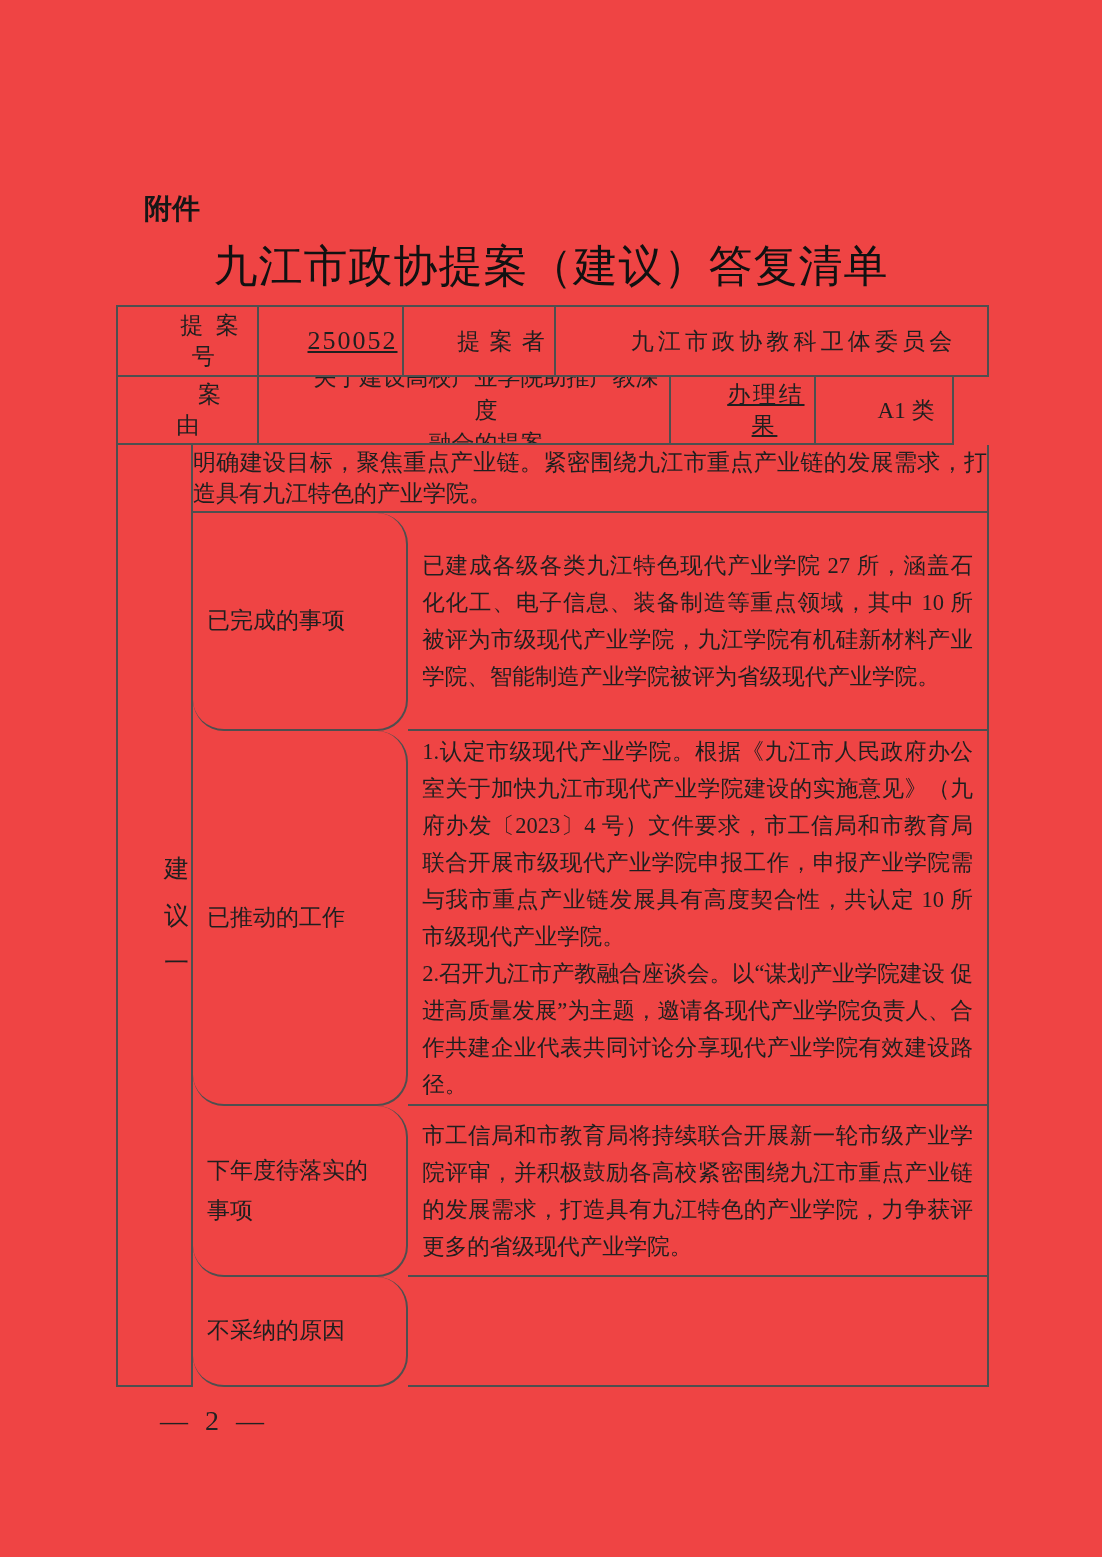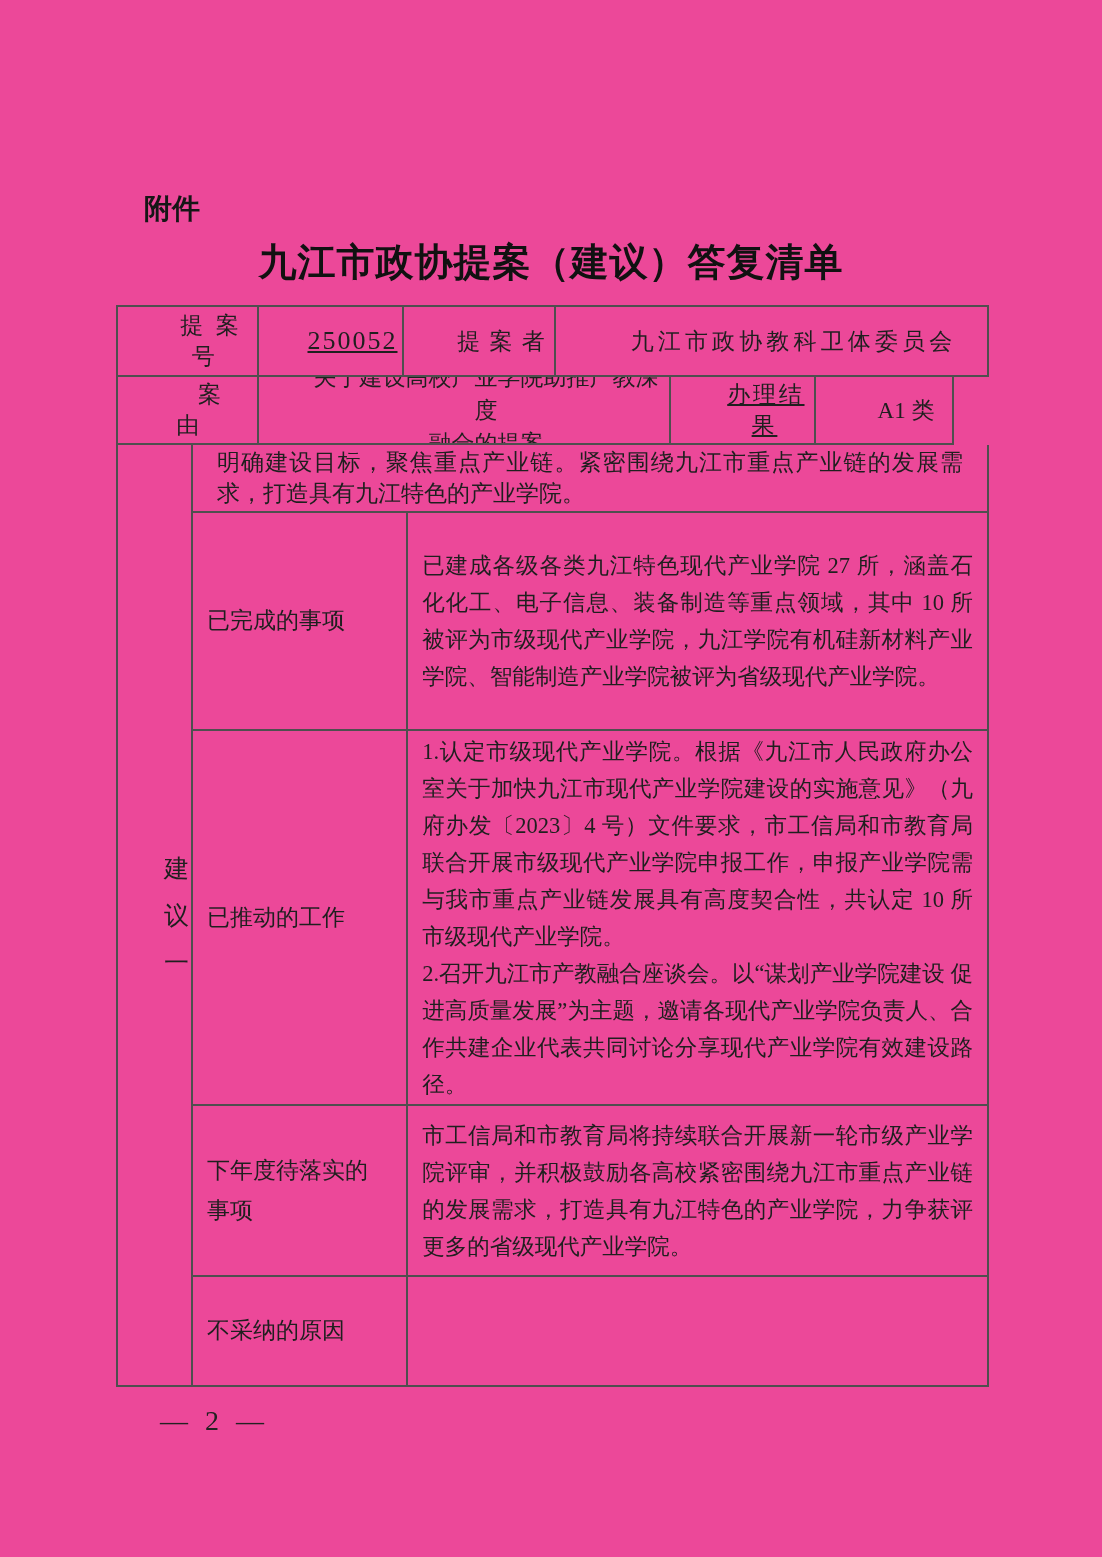--- a/index.html
+++ b/index.html
@@ -8,30 +8,30 @@
   }
   html,body{margin:0;padding:0;}
   body{
     width:1102px;height:1557px;
     background:#ffffff;
     font-family:"Liberation Serif","DejaVu Serif",serif;
     color:var(--ink);
     position:relative;
     -webkit-font-smoothing:antialiased;
   }
-  .page{position:absolute;inset:0;background:#ec4899;}
+  .page{position:absolute;inset:0;background:#ef4444;}
 
   .attachment{
     position:absolute;left:144px;top:190px;
     font-family:"Liberation Sans","DejaVu Sans",sans-serif;
     font-weight:700;font-size:28px;color:#161616;
   }
   .doc-title{
     position:absolute;left:0;top:237px;width:100%;
-    text-align:center;font-weight:700;font-size:38px;
+    text-align:center;font-weight:400;font-size:44px;
     letter-spacing:1px;color:#111;
   }
 
   .tbl{
     position:absolute;left:116px;top:305px;
     width:873px;height:1082px;
     box-sizing:border-box;
     border-top:2px solid var(--line);
     border-left:2px solid var(--line);
     font-size:23px;
@@ -71,25 +71,25 @@
   .sidecol > div{
     width:26px;font-size:25px;line-height:47px;
     text-align:center;word-break:break-all;
   }
   .bodyright{width:796px;display:flex;flex-direction:column;}
   .r3{height:68px;}
   .r4{height:218px;}
   .r5{height:375px;}
   .r6{height:171px;}
   .r7{height:110px;}
-  .w213{width:238px;}
+  .w213{width:238px;border-radius:31px;}
   .w583{width:658px;}
   .full{width:796px;}
 
-  .summary-cell{padding:0 24px;justify-content:flex-end;}
+  .summary-cell{padding:0 0;justify-content:flex-end;}
   .summary-cell > div{width:100%;text-align:justify;line-height:31px;}
 
   .label-cell{padding-left:14px;padding-right:36px;}
   .label-cell > div{white-space:pre-line;line-height:40px;font-size:23px;}
 
   .content-cell{padding:4px 14px;}
   .content-cell > div{
     width:100%;text-align:justify;
     white-space:pre-line;line-height:37px;font-size:22.5px;
   }

